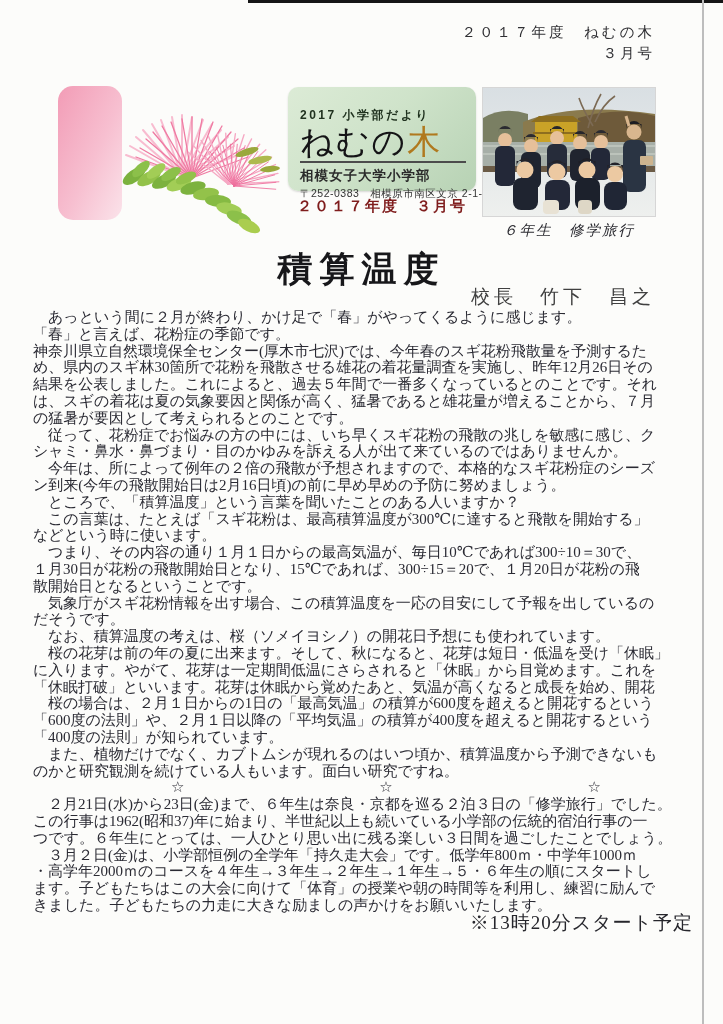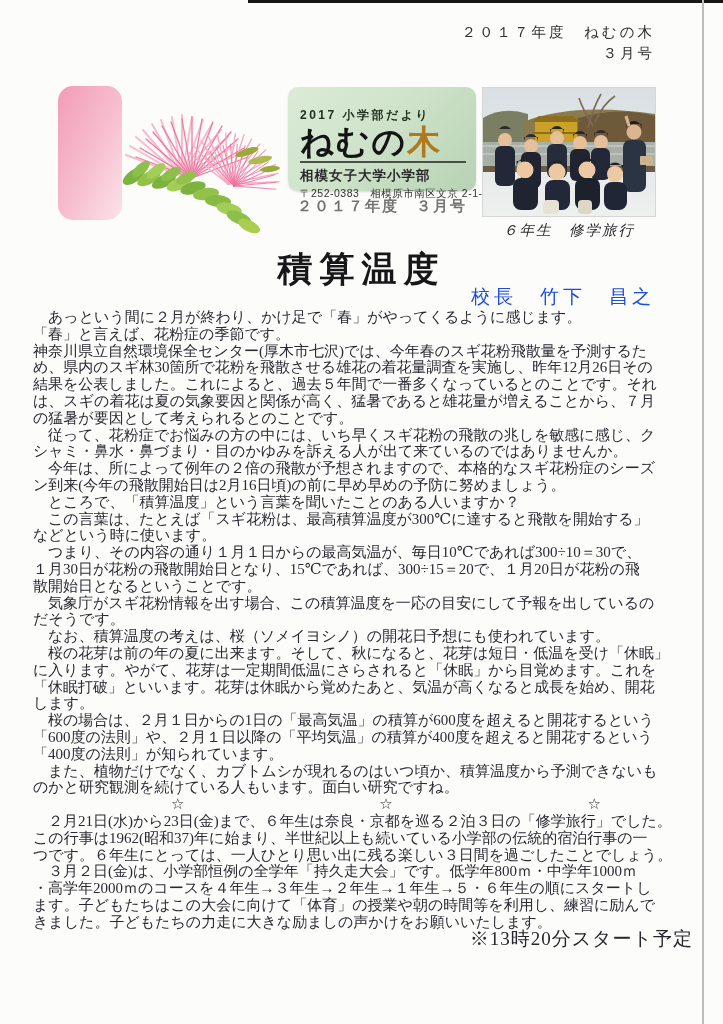--- a/index.html
+++ b/index.html
@@ -23,51 +23,51 @@
     position:absolute;left:288px;top:87px;width:188px;height:104px;
     border-radius:10px;box-sizing:border-box;padding:20px 10px 6px 12px;
     background:linear-gradient(135deg,#dcebd6 0%,#cfe3ca 45%,#b7d2b4 100%);
     box-shadow:0 1px 2px rgba(0,0,0,.15);
   }
   .masthead-year{
     font-family:"Liberation Sans","DejaVu Sans",sans-serif;
     font-size:12px;font-weight:bold;letter-spacing:2.5px;color:#20321f;
   }
   .masthead-title{
-    font-size:33px;font-weight:bold;letter-spacing:2px;color:#141416;
+    font-size:33px;font-weight:normal;letter-spacing:2px;color:#141416;
     line-height:36px;margin-top:0px;white-space:nowrap;
   }
   .masthead-title .accent{color:#b0791e;}
   .masthead-divider{height:2px;background:#4c4c4c;margin:1px 0 4px 0;}
   .masthead-school{
     font-family:"Liberation Sans","DejaVu Sans",sans-serif;
     font-size:13.5px;font-weight:bold;letter-spacing:1px;color:#2b2b2b;
   }
   .masthead-address{
     font-family:"Liberation Sans","DejaVu Sans",sans-serif;
     font-size:10.5px;letter-spacing:.5px;color:#333;margin-top:2px;white-space:nowrap;
   }
   .masthead-issue{
     position:absolute;left:288px;top:197px;width:188px;text-align:center;
     font-family:"Liberation Sans","DejaVu Sans",sans-serif;
-    font-size:15px;font-weight:bold;letter-spacing:2px;color:#737373;
+    font-size:15px;font-weight:bold;letter-spacing:2px;color:#7f1d1d;
   }
   .photo-figure{position:absolute;left:483px;top:88px;width:172px;font-style:italic;}
   .photo-svg{display:block;width:172px;height:128px;box-shadow:0 0 0 1px #d6d6d6;}
   .photo-caption{
     text-align:center;font-size:14.5px;letter-spacing:2px;color:#2a2a30;margin-top:5px;
   }
   
   .article-title{
     position:absolute;top:246px;left:0;width:100%;text-align:center;
     font-size:35px;font-weight:600;letter-spacing:7px;color:#17171a;
   }
   .article-author{
     position:absolute;top:284px;left:0;width:655px;text-align:right;
-    font-size:19px;letter-spacing:4px;color:#1d4ed8;
+    font-size:19px;letter-spacing:4px;color:#404040;
   }
   .article-body{
     position:absolute;top:309px;left:33px;width:660px;
     font-size:15px;line-height:16.8px;color:#2a2a33;
   }
   .text-line{white-space:pre;overflow:hidden;height:16.8px;}
   .star-row{
     display:flex;justify-content:space-between;height:16.8px;
     padding-left:138px;padding-right:92px;color:#2a2a33;font-size:15px;
   }
@@ -234,21 +234,20 @@
         <div class="text-line">などという時に使います。</div>
         <div class="text-line">　つまり、その内容の通り１月１日からの最高気温が、毎日10℃であれば300÷10＝30で、</div>
         <div class="text-line">１月30日が花粉の飛散開始日となり、15℃であれば、300÷15＝20で、１月20日が花粉の飛</div>
         <div class="text-line">散開始日となるということです。</div>
         <div class="text-line">　気象庁がスギ花粉情報を出す場合、この積算温度を一応の目安にして予報を出しているの</div>
         <div class="text-line">だそうです。</div>
         <div class="text-line">　なお、積算温度の考えは、桜（ソメイヨシノ）の開花日予想にも使われています。</div>
         <div class="text-line">　桜の花芽は前の年の夏に出来ます。そして、秋になると、花芽は短日・低温を受け「休眠」</div>
         <div class="text-line">に入ります。やがて、花芽は一定期間低温にさらされると「休眠」から目覚めます。これを</div>
         <div class="text-line">「休眠打破」といいます。花芽は休眠から覚めたあと、気温が高くなると成長を始め、開花</div>
-        <div class="text-line">します。</div>
         <div class="text-line">　桜の場合は、２月１日からの1日の「最高気温」の積算が600度を超えると開花するという</div>
         <div class="text-line">「600度の法則」や、２月１日以降の「平均気温」の積算が400度を超えると開花するという</div>
         <div class="text-line">「400度の法則」が知られています。</div>
         <div class="text-line">　また、植物だけでなく、カブトムシが現れるのはいつ頃か、積算温度から予測できないも</div>
         <div class="text-line">のかと研究観測を続けている人もいます。面白い研究ですね。</div>
       </div>
     <div class="star-row">
       <span>☆</span>
       <span>☆</span>
       <span>☆</span>

